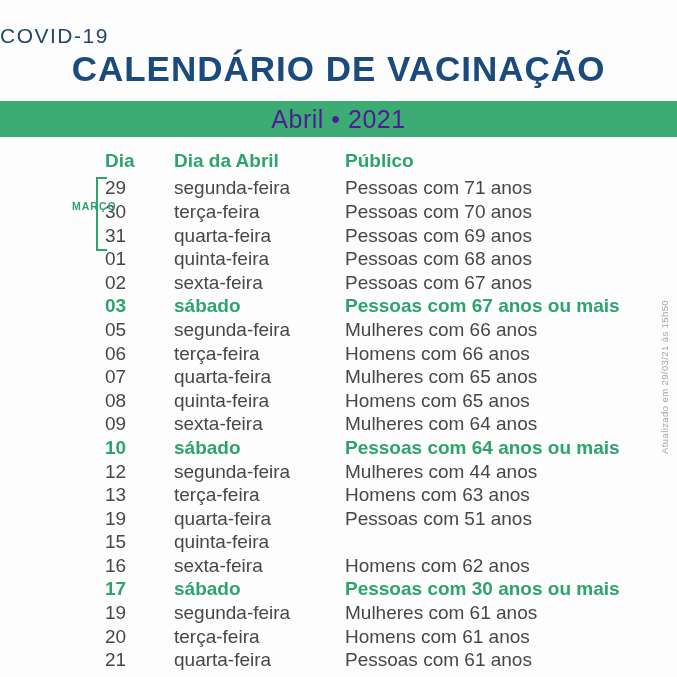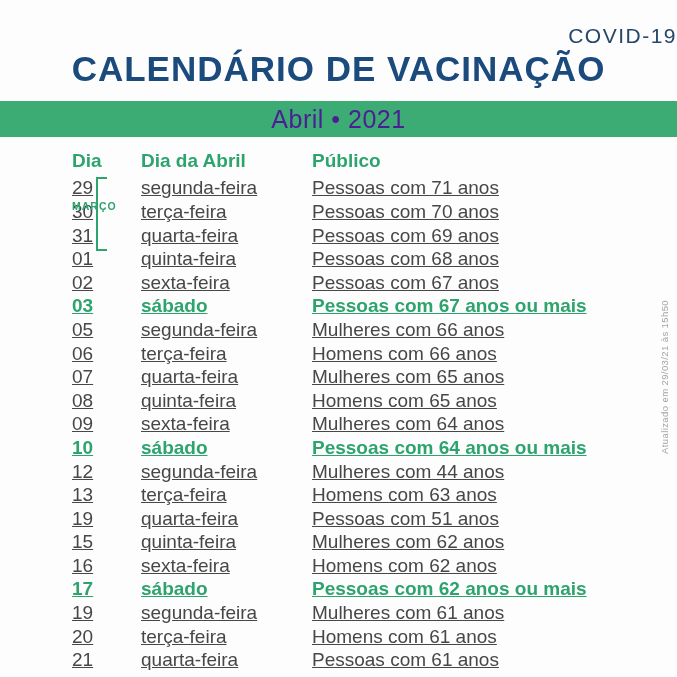--- a/index.html
+++ b/index.html
@@ -12,21 +12,21 @@
   }
   html,body{margin:0;padding:0;}
   .poster{
     position:relative;
     width:677px;height:677px;
     background:var(--bg);
     font-family:"Liberation Sans", sans-serif;
     overflow:hidden;
   }
   .hdr-small{
-    text-align:right;
+    text-align:left;
     padding-top:24px;
     font-size:21px;
     font-weight:500;
     letter-spacing:1.5px;
     color:#24476a;
   }
   .hdr-big{
     text-align:center;
     font-size:35px;
     font-weight:bold;
@@ -46,31 +46,31 @@
   }
   .table-wrap{
     position:absolute;
     top:149px;left:0;right:0;bottom:0;
   }
   .thead,.trow{
     display:flex;
     align-items:center;
     height:23.6px;
     font-size:19px;
-    padding-left:72px;
+    padding-left:105px;
   }
   .thead{
     color:var(--green);
     font-weight:bold;
     margin-bottom:4px;
   }
   .c1{width:69px;flex:0 0 69px;}
   .c2{width:171px;flex:0 0 171px;}
   .c3{flex:1;}
-  .trow{color:var(--rowtext);text-decoration:underline;}
+  .trow{color:var(--rowtext);}
   .trow.hl{color:var(--green);font-weight:bold;}
   .marco{
     position:absolute;
     left:44px;top:200px;
     font-size:10.5px;
     font-weight:bold;
     letter-spacing:1px;
     color:var(--green);
     padding-left:28px;
   }
@@ -199,33 +199,32 @@
 
   <div class="trow">
     <span class="c1">19</span>
     <span class="c2">quarta-feira</span>
     <span class="c3">Pessoas com 51 anos</span>
   </div>
 
   <div class="trow">
     <span class="c1">15</span>
     <span class="c2">quinta-feira</span>
-    <span class="c3">Mulheres com 62 anos</span>
   </div>
 
   <div class="trow">
     <span class="c1">16</span>
     <span class="c2">sexta-feira</span>
     <span class="c3">Homens com 62 anos</span>
   </div>
 
   <div class="trow hl">
     <span class="c1">17</span>
     <span class="c2">sábado</span>
-    <span class="c3">Pessoas com 62 anos ou mais</span>
+    <span class="c3">Pessoas com 30 anos ou mais</span>
   </div>
 
   <div class="trow">
     <span class="c1">19</span>
     <span class="c2">segunda-feira</span>
     <span class="c3">Mulheres com 61 anos</span>
   </div>
 
   <div class="trow">
     <span class="c1">20</span>

